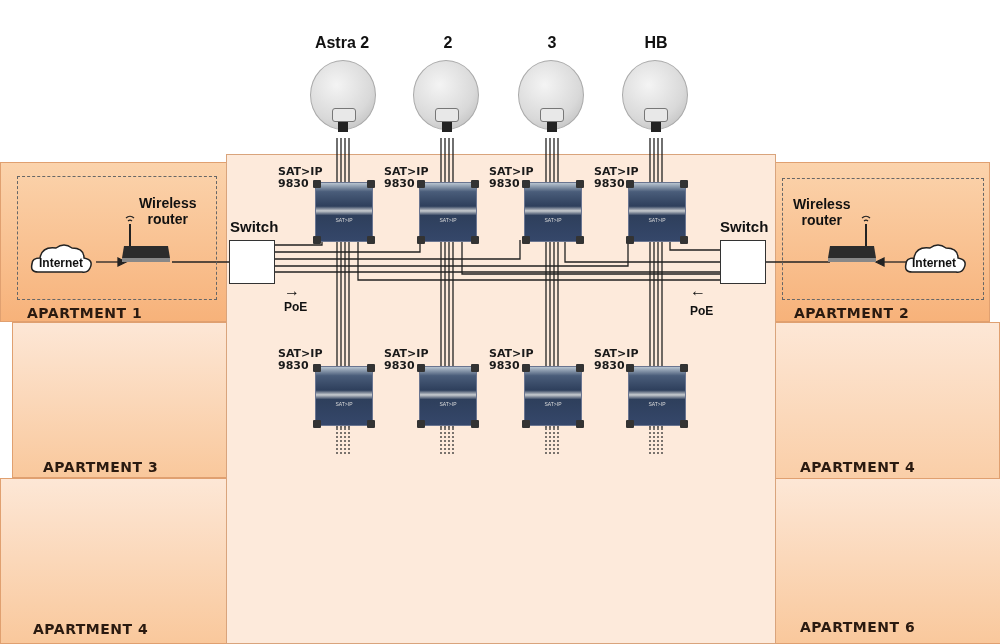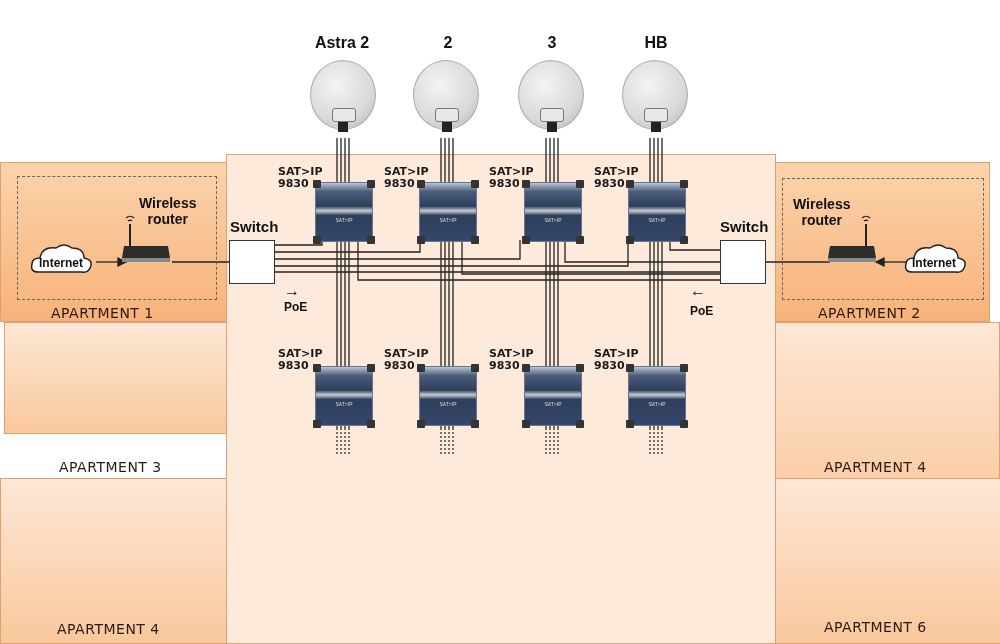--- a/index.html
+++ b/index.html
@@ -1,21 +1,21 @@
 <!DOCTYPE html>
 <html><head>
 <meta charset="utf-8">
 <style>
   html,body{margin:0;padding:0;}
   body{width:1000px;height:644px;position:relative;overflow:hidden;background:#ffffff;font-family:"Liberation Sans",sans-serif;}
   .abs{position:absolute;}
   .apt{position:absolute;border:1px solid #e0a070;box-sizing:border-box;}
   .apt.dark{background:linear-gradient(180deg,#fbd3ac 0%,#f7b27a 100%);}
   .apt.light{background:linear-gradient(180deg,#fde7d6 0%,#f9c89c 100%);}
-  .apt-label{position:absolute;font-family:"DejaVu Sans",sans-serif;font-weight:normal;font-size:14px;color:#2a1a10;letter-spacing:0.5px;margin-left:24px;}
+  .apt-label{position:absolute;font-family:"DejaVu Sans",sans-serif;font-weight:bold;font-size:14px;color:#2a1a10;letter-spacing:0.5px;}
   .core{position:absolute;left:226px;top:154px;width:550px;height:490px;background:#fdeadb;border:1px solid #d9a47c;box-sizing:border-box;}
   .sat-label{position:absolute;font-weight:bold;font-size:16px;color:#111;text-align:center;width:80px;}
   .dish{position:absolute;width:64px;height:68px;border-radius:50%;background:radial-gradient(circle at 40% 35%,#f4f4f4 0%,#d9d9d9 60%,#b5b5b5 100%);border:1px solid #aaa;}
   .lnb{position:absolute;width:22px;height:12px;background:#e8e8e8;border:1px solid #777;border-radius:3px;}
   .lnb-b{position:absolute;width:10px;height:10px;background:#222;}
   .dev-tag{position:absolute;font-family:"DejaVu Sans",sans-serif;font-weight:bold;font-size:11px;line-height:12px;color:#1a1a1a;}
   .module{position:absolute;width:56px;height:58px;border-radius:3px;background:linear-gradient(180deg,#b8c4d0 0%,#4a5d7a 15%,#2e3f5c 40%,#c8ccd0 48%,#2e3f5c 56%,#35476a 100%);border:1px solid #6a7590;}
   .module .bolt{position:absolute;width:8px;height:8px;background:#333;border-radius:1px;}
   .module .mtext{position:absolute;left:0;right:0;top:34px;font-size:5px;color:#ddd;text-align:center;}
   .switch{position:absolute;width:46px;height:44px;background:#fff;border:1px solid #333;box-sizing:border-box;}
@@ -23,21 +23,21 @@
   .dash-box{position:absolute;border:1px dashed #666;box-sizing:border-box;}
   .cloud{position:absolute;width:68px;height:36px;}
   .router{position:absolute;}
 </style>
 </head>
 <body>
 
 <div class="apt dark" style="left:0;top:162px;width:228px;height:160px;">
   <div class="apt-label" style="left:26px;top:142px;">APARTMENT 1</div>
 </div>
-<div class="apt light" style="left:4px;top:322px;width:228px;height:112px;">
+<div class="apt light" style="left:12px;top:322px;width:228px;height:156px;">
   <div class="apt-label" style="left:30px;top:136px;">APARTMENT 3</div>
 </div>
 <div class="apt light" style="left:0;top:478px;width:228px;height:166px;">
   <div class="apt-label" style="left:32px;top:142px;">APARTMENT 4</div>
 </div>
 <div class="apt dark" style="left:775px;top:162px;width:215px;height:160px;">
   <div class="apt-label" style="left:18px;top:142px;">APARTMENT 2</div>
 </div>
 <div class="apt light" style="left:775px;top:322px;width:225px;height:196px;">
   <div class="apt-label" style="left:24px;top:136px;">APARTMENT 4</div>

